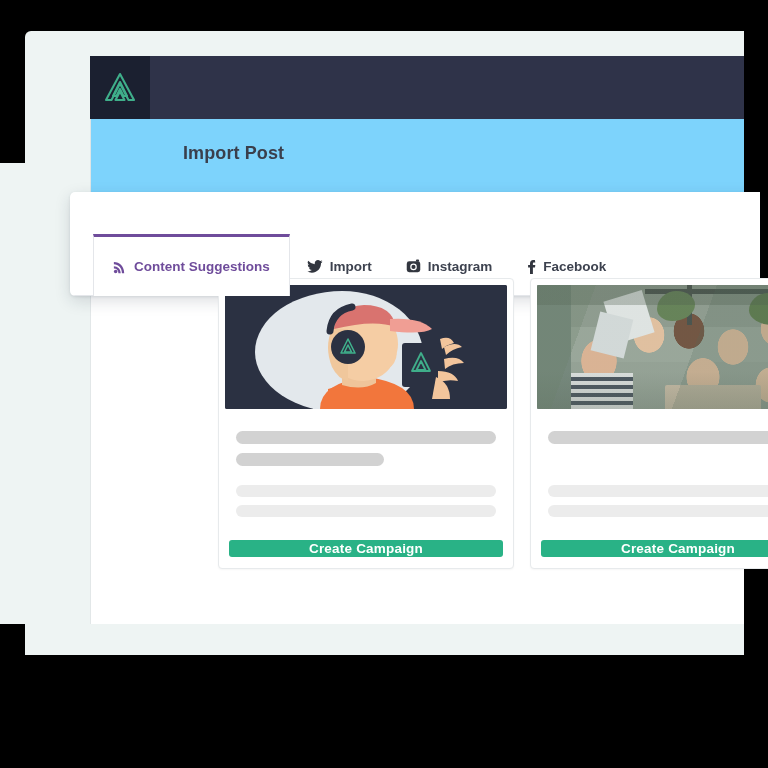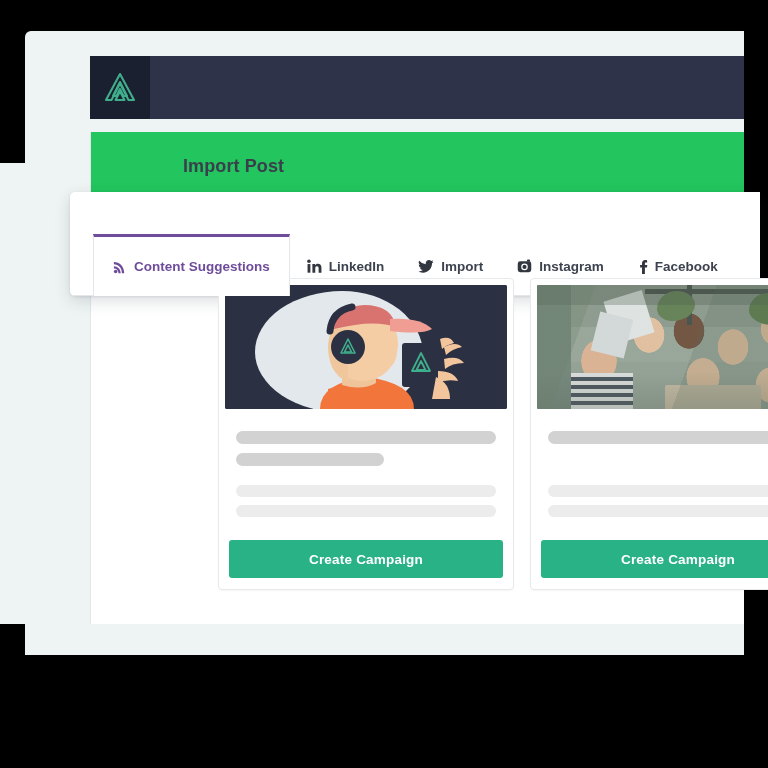--- a/index.html
+++ b/index.html
@@ -35,23 +35,22 @@
     background: #1b2030;
     display: flex; align-items: center; justify-content: center;
   }
   #logo-tile svg { display: block; }
 
   
   #title-band {
     position: absolute;
     left: 90px; top: 119px;
     width: 654px; height: 75px;
-    background: #22c55e;
+    background: #7dd3fc;
     border-left: 1px solid #dfe5e6;
-    margin-top: 13px;
   }
   #page-title {
     position: absolute;
     left: 92px; top: 24px;
     font-size: 18px; font-weight: bold;
     color: #3a3f4c;
     letter-spacing: .1px;
   }
 
   
@@ -145,21 +144,21 @@
   .card-body {
     padding: 22px 11px 6px 11px;
     display: flex; flex-direction: column;
   }
   .sk { border-radius: 7px; }
   .sk-dark  { background: #d2d2d2; height: 13px; }
   .sk-light { background: #ececec; height: 12px; }
 
   .card-btn {
     margin: 17px 4px 5px 4px;
-    height: 38px;
+    height: 17px;
     background: #29b286;
     color: #ffffff;
     border: 0; border-radius: 3px;
     font-size: 13.5px; font-weight: bold;
     font-family: "Liberation Sans", sans-serif;
     cursor: pointer;
     letter-spacing: .2px;
     text-align: center;
   }
 
@@ -242,32 +241,20 @@
           <g fill="#6f4c9b">
             <circle cx="3" cy="13" r="2"></circle>
             <path d="M1 7.2v2.6c3 0 5.2 2.2 5.2 5.2h2.6C8.8 10.6 5.4 7.2 1 7.2z"></path>
             <path d="M1 2.2v2.6C6.2 4.8 10.2 8.8 10.2 15h2.6C12.8 7.4 7.6 2.2 1 2.2z"></path>
           </g>
         </svg>
       </span>
       <span class="tab-label">Content Suggestions</span>
     </div>
 
-    <div class="tab inactive">
-      <span class="tab-icon">
-        <svg width="15" height="15" viewBox="0 0 16 16" aria-hidden="true">
-          <g fill="#32363f">
-            <rect x="0.6" y="5.4" width="3" height="9.2"></rect>
-            <circle cx="2.1" cy="2.4" r="1.9"></circle>
-            <path d="M5.7 5.4h2.9v1.3c.5-.9 1.6-1.6 3-1.6 2.5 0 3.8 1.5 3.8 4.3v5.2h-3V10c0-1.4-.5-2.2-1.7-2.2-1.1 0-1.9.7-1.9 2.2v4.6h-3z"></path>
-          </g>
-        </svg>
-      </span>
-      <span class="tab-label">LinkedIn</span>
-    </div>
 
     <div class="tab inactive">
       <span class="tab-icon">
         <svg width="16" height="15" viewBox="0 0 18 16" aria-hidden="true">
           <path fill="#32363f" d="M17.6 2.3c-.65.29-1.34.48-2.07.57a3.6 3.6 0 0 0 1.58-1.99c-.69.41-1.46.71-2.28.87A3.59 3.59 0 0 0 8.7 4.53c0 .28.03.55.09.81A10.2 10.2 0 0 1 1.37 1.5a3.59 3.59 0 0 0 1.11 4.79c-.59-.02-1.14-.18-1.63-.45v.05a3.59 3.59 0 0 0 2.88 3.52c-.54.15-1.1.17-1.62.06a3.6 3.6 0 0 0 3.35 2.49A7.2 7.2 0 0 1 0 13.44 10.16 10.16 0 0 0 5.52 15c6.62 0 10.25-5.49 10.25-10.25l-.01-.47c.7-.51 1.31-1.15 1.79-1.88z"></path>
         </svg>
       </span>
       <span class="tab-label">Import</span>
     </div>
 

